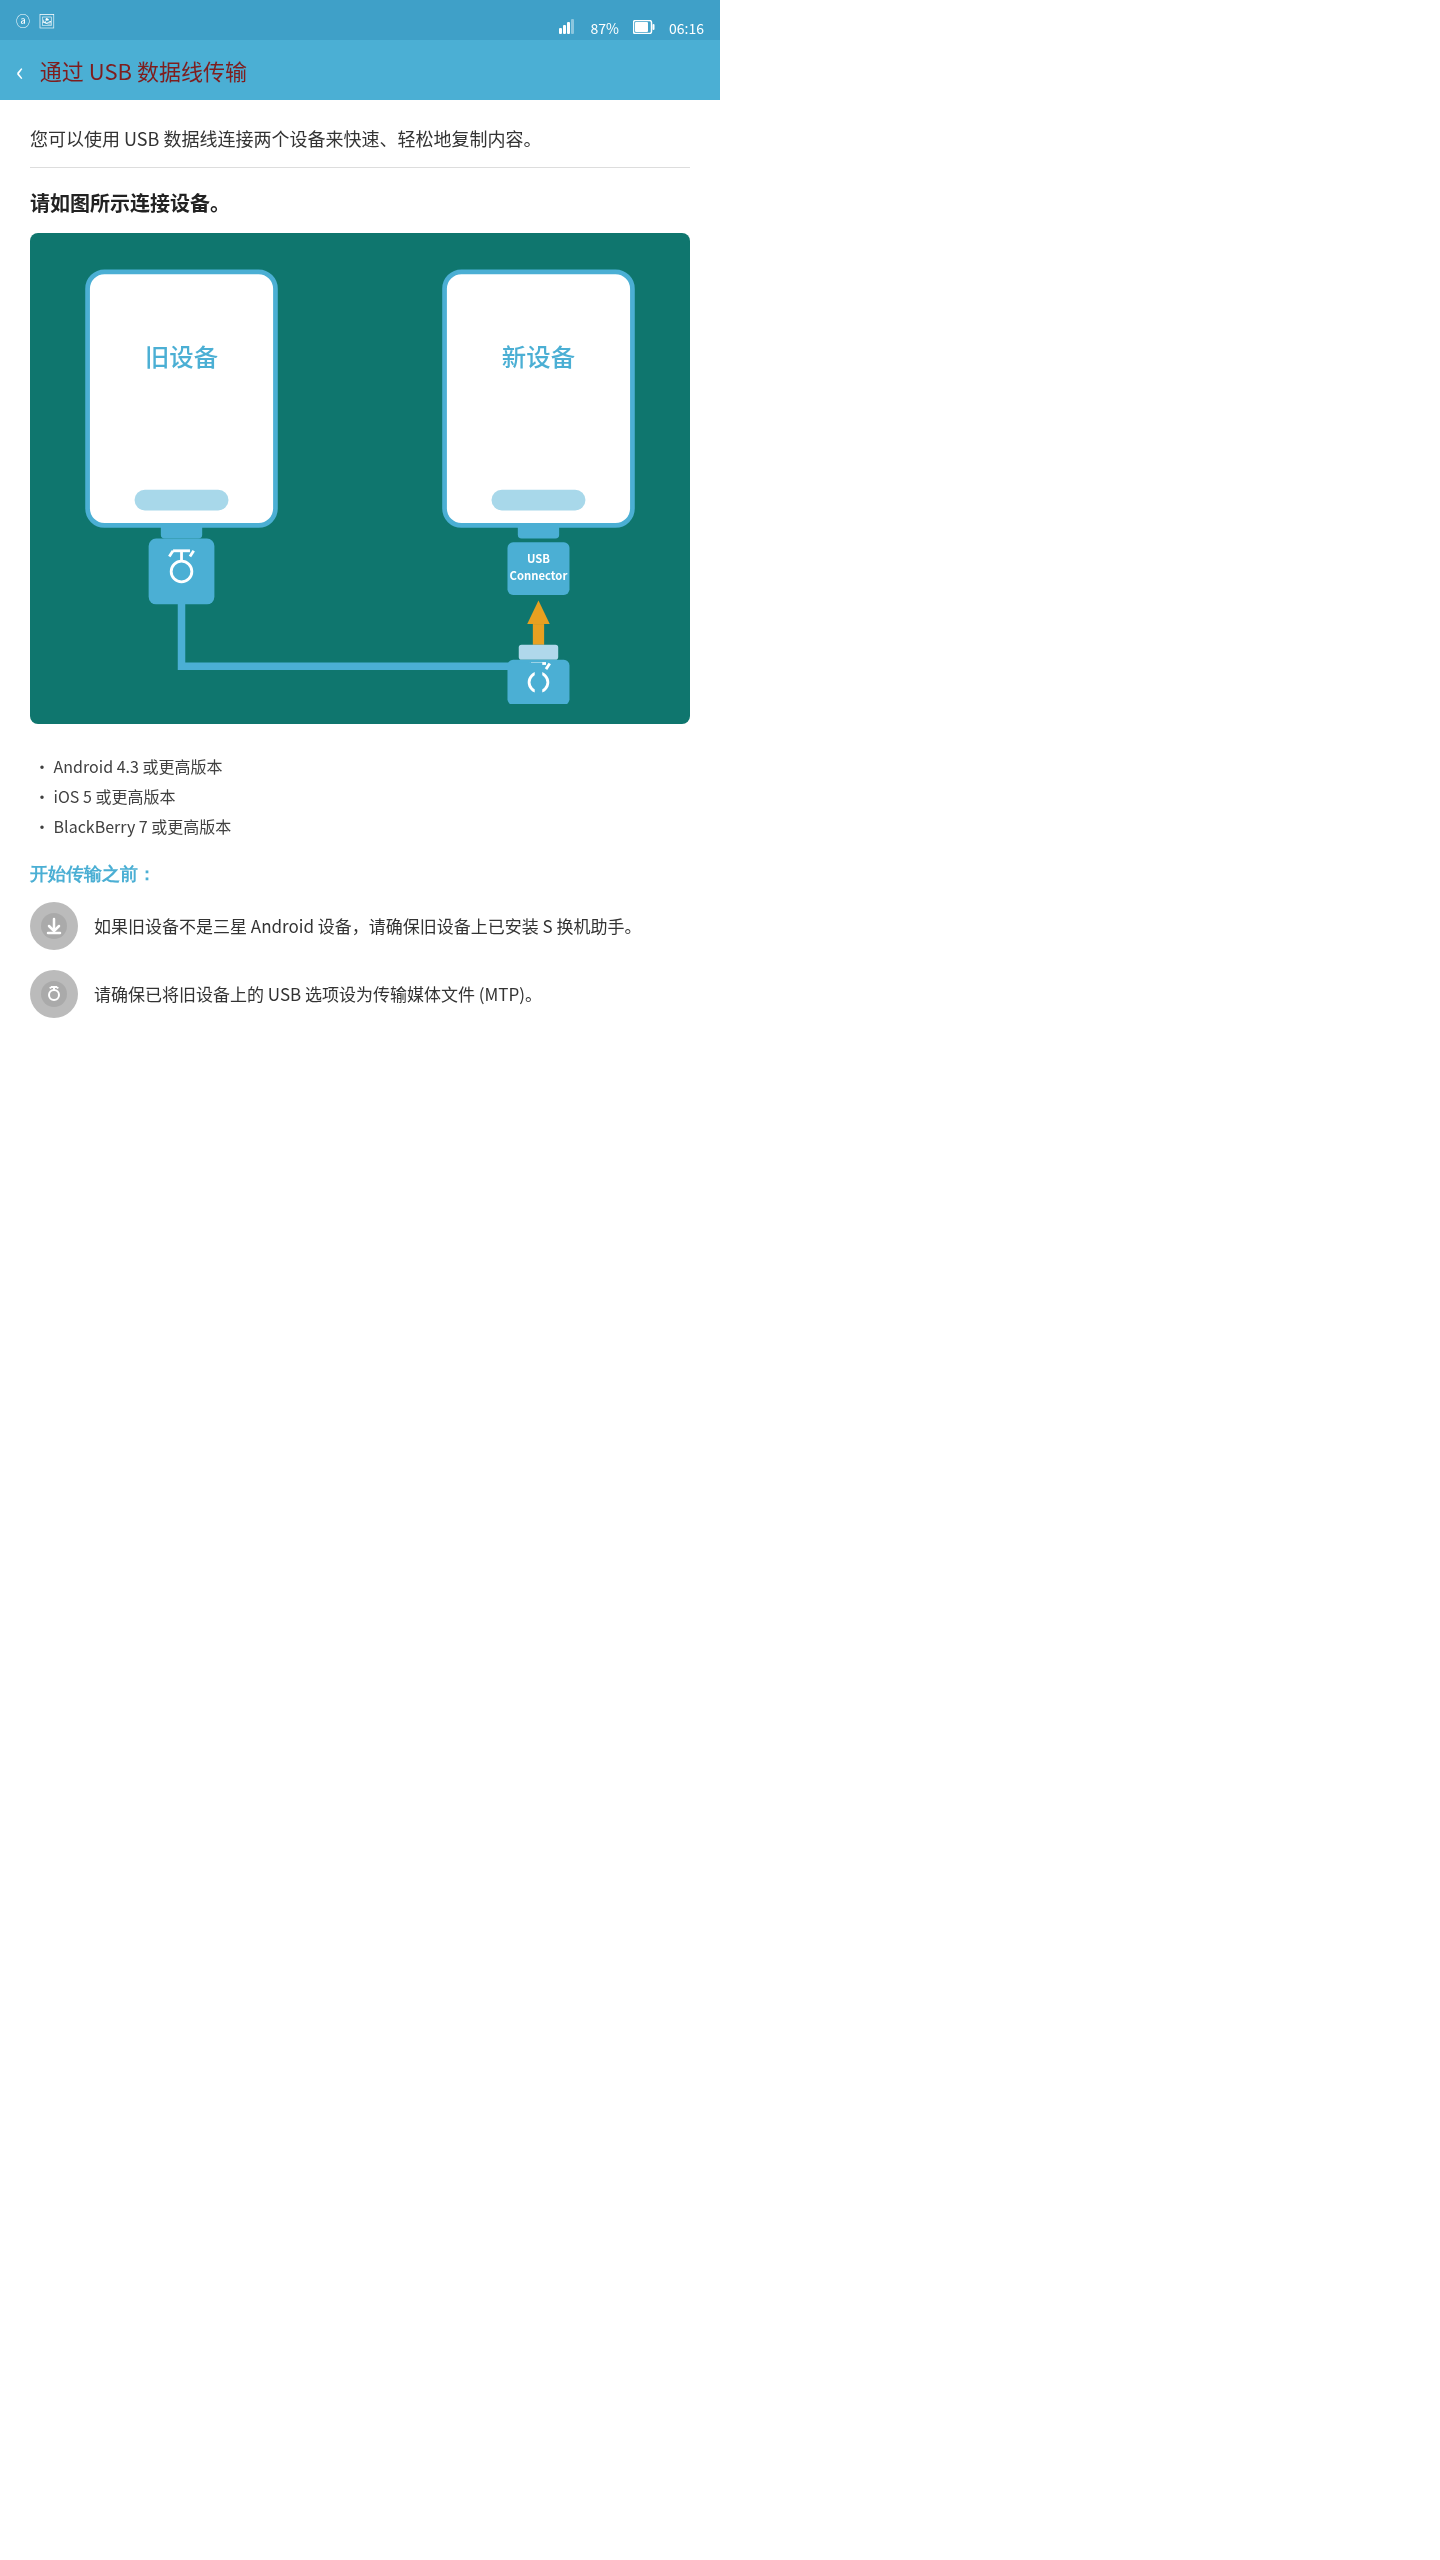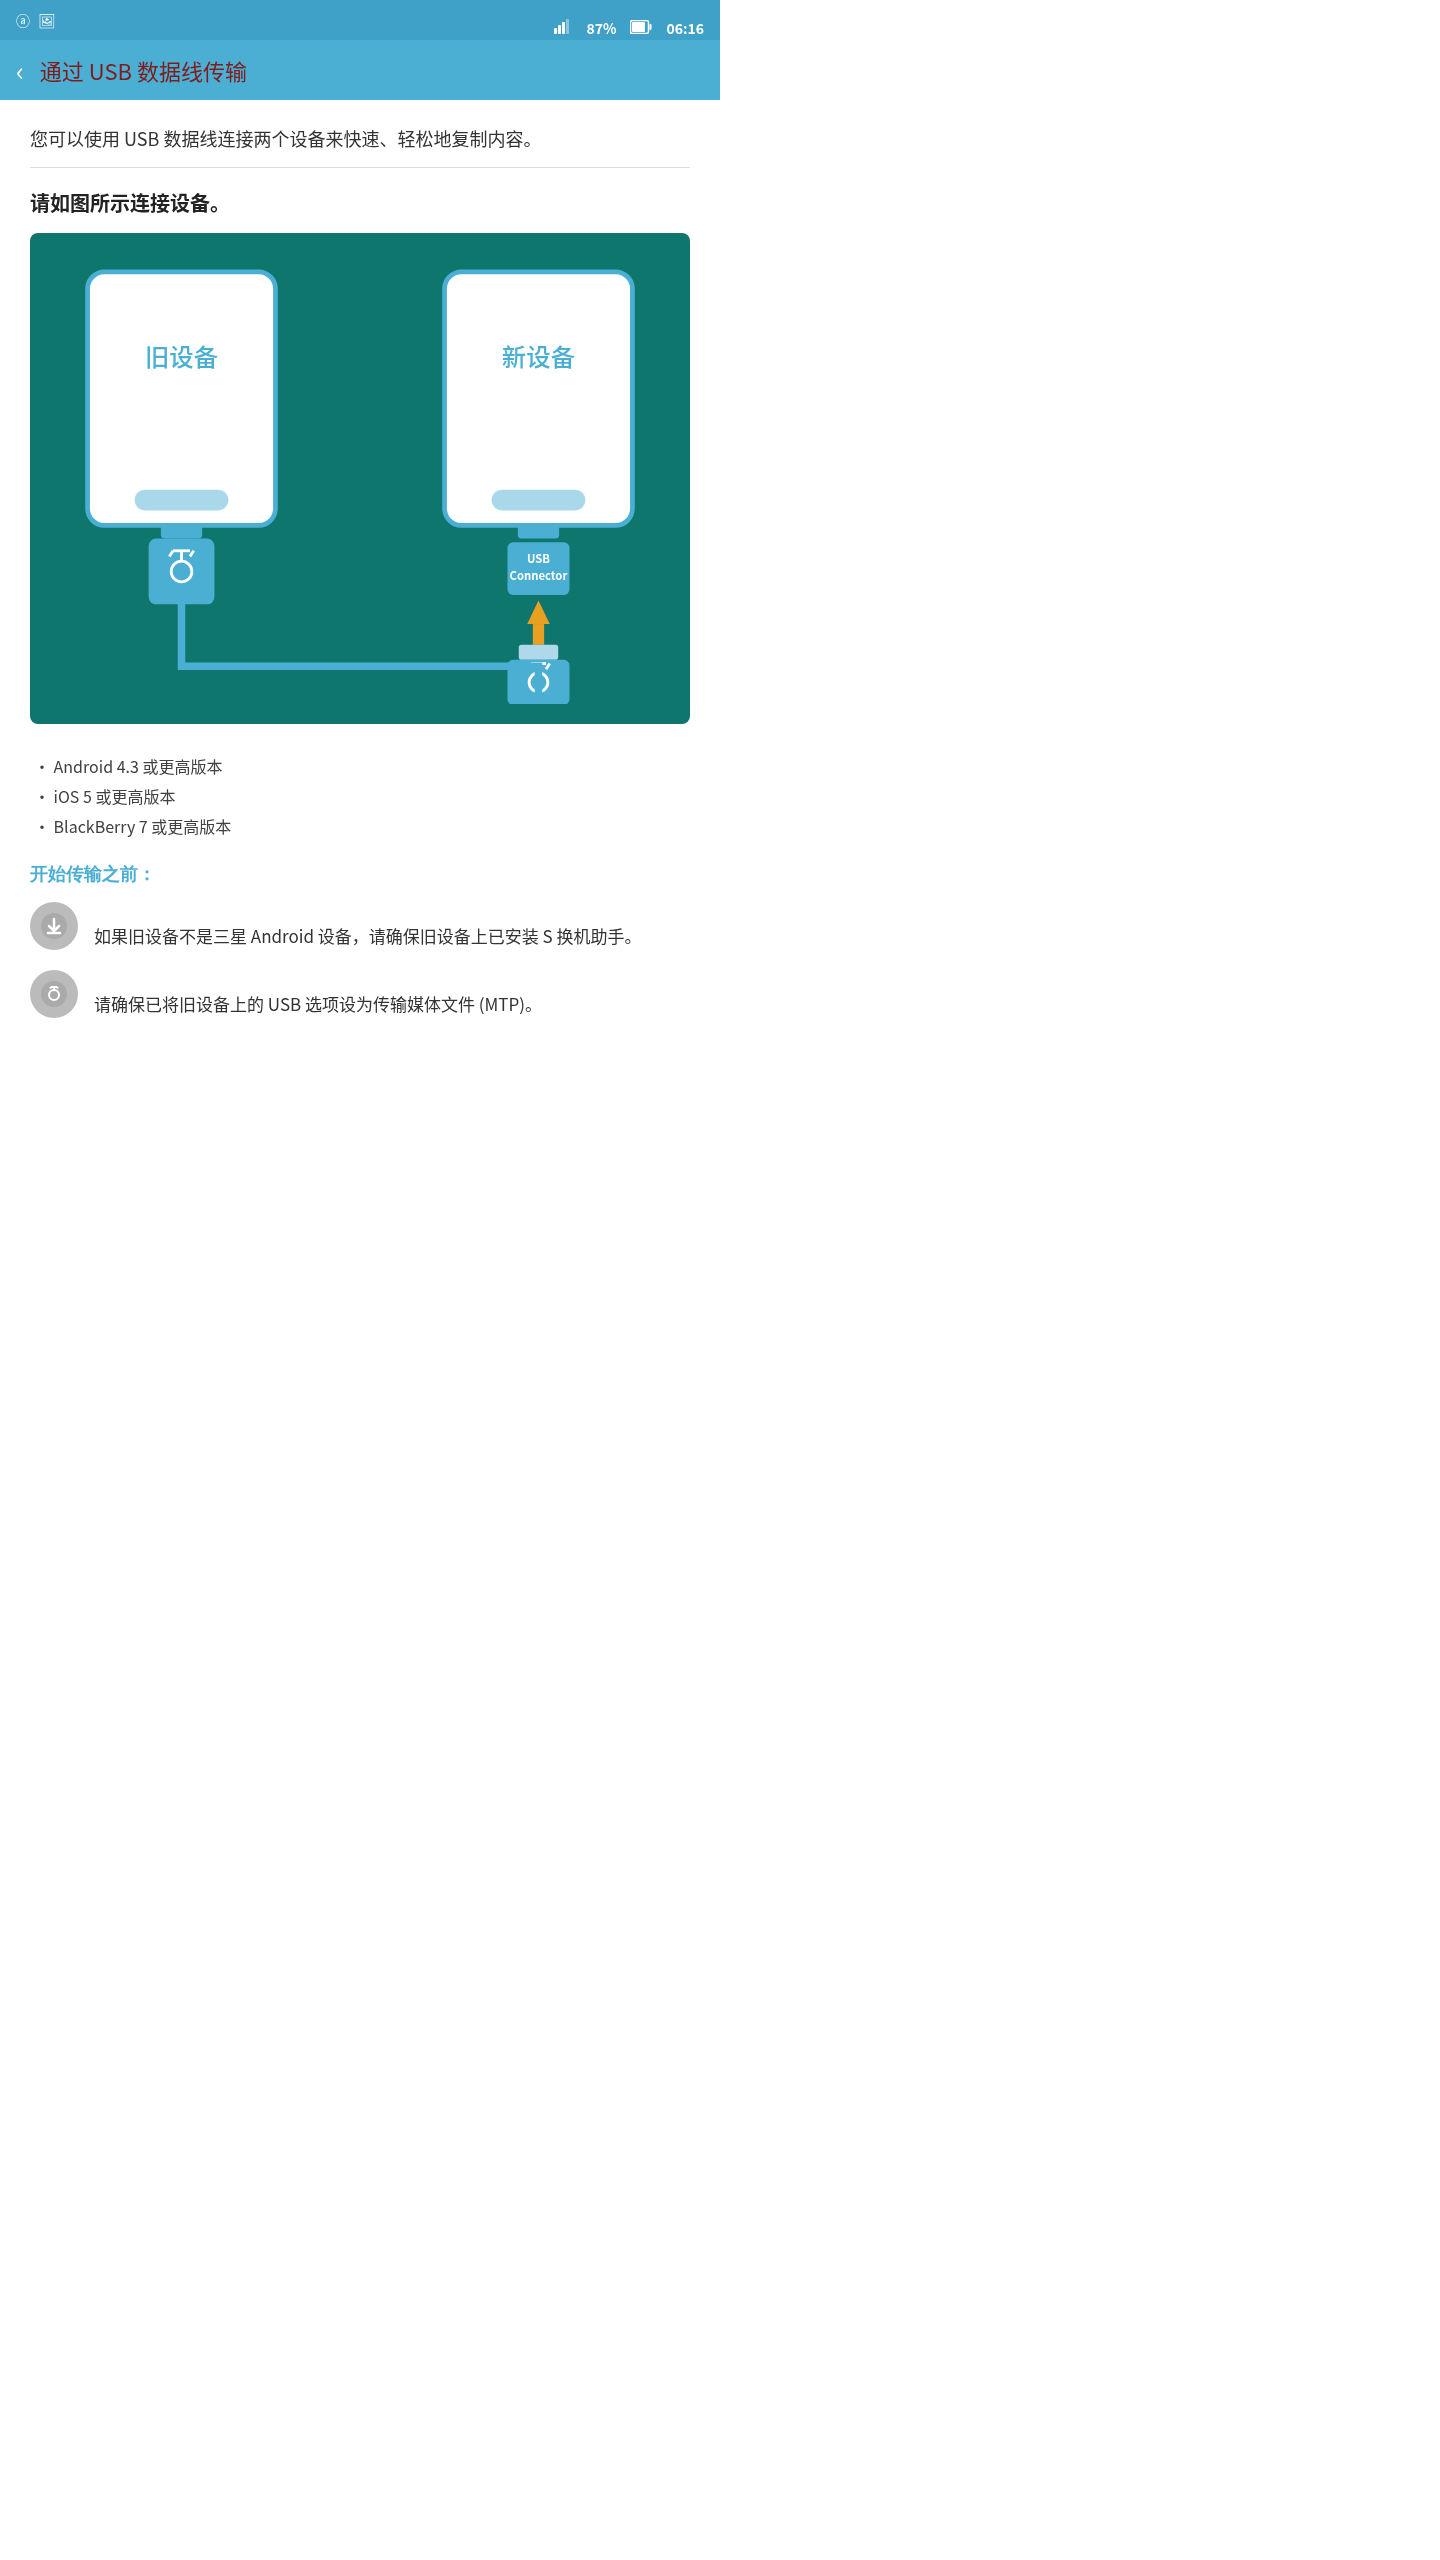--- a/index.html
+++ b/index.html
@@ -32,21 +32,21 @@
     .status-icon {
       color: white;
       font-size: 14px;
     }
     .status-right {
       display: flex;
       align-items: center;
       gap: 14px;
       color: white;
       font-size: 14px;
-      font-weight: 700;
+      font-weight: 400;
       margin-top: 16px;
     }
 
     
     .toolbar {
       background: #4bafd4;
       height: 60px;
       display: flex;
       align-items: center;
       padding: 0 16px;
@@ -130,21 +130,21 @@
     .before-transfer-title {
       color: #4bafd4;
       font-size: 18px;
       font-weight: 700;
       margin-bottom: 16px;
       font-family: Liberation Mono, monospace;
     }
 
     .info-item {
       display: flex;
-      align-items: flex-end;
+      align-items: center;
       gap: 16px;
       margin-bottom: 20px;
     }
 
     .info-icon {
       width: 48px;
       height: 48px;
       flex-shrink: 0;
       border-radius: 50%;
       background: #ccc;

